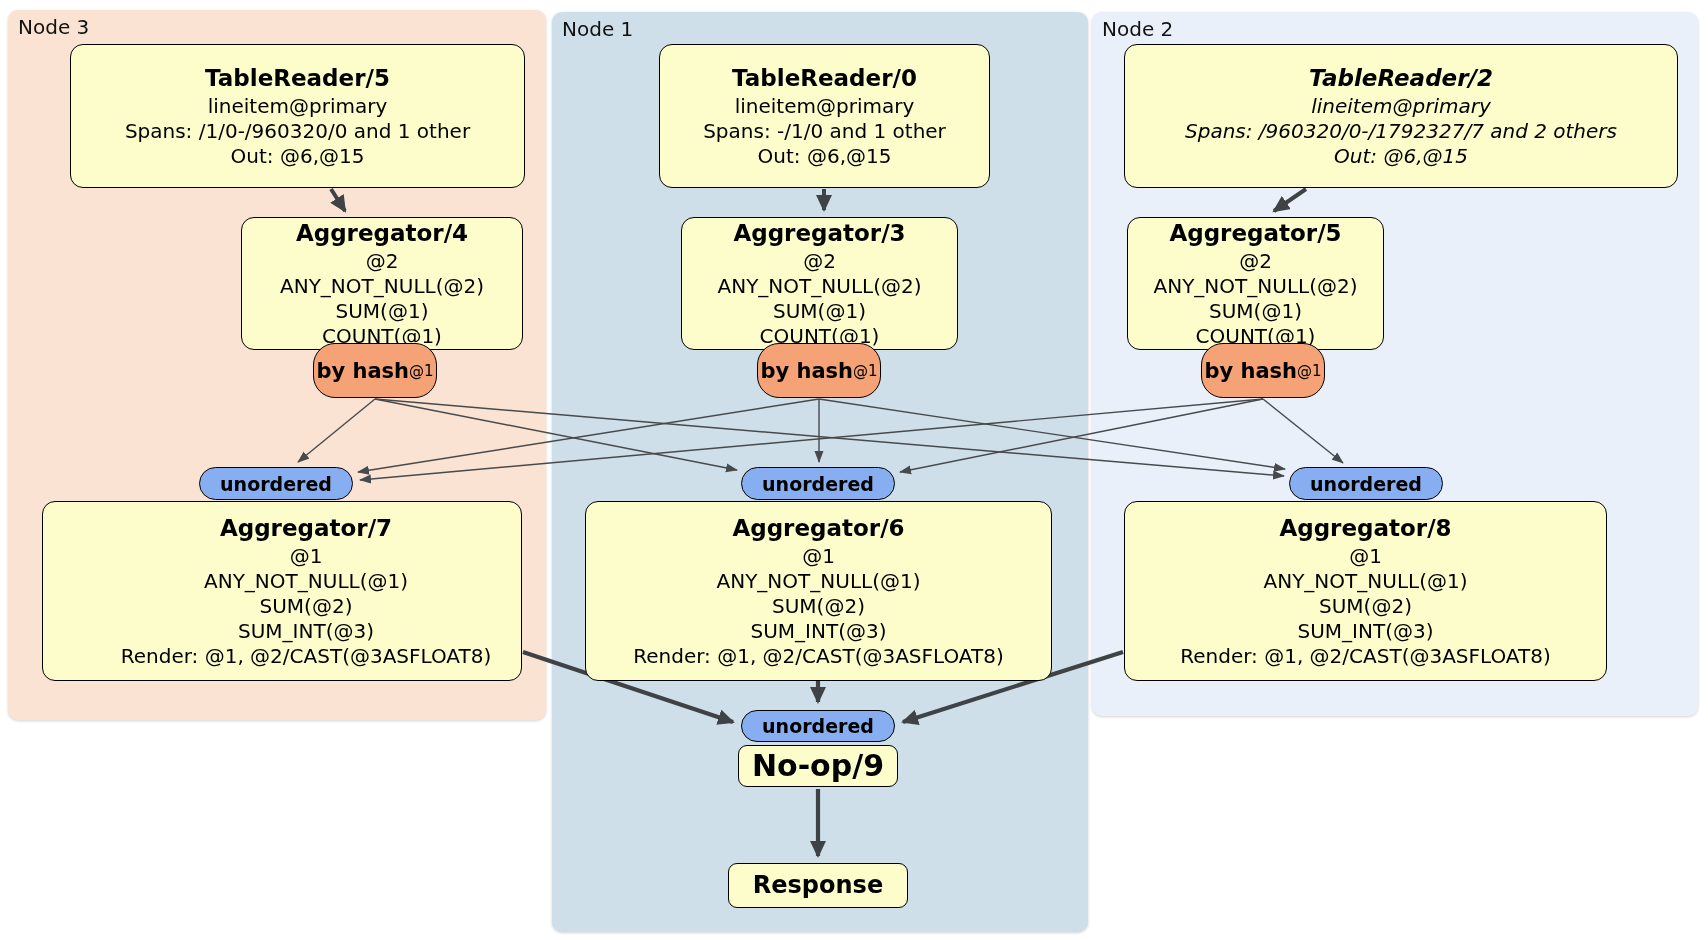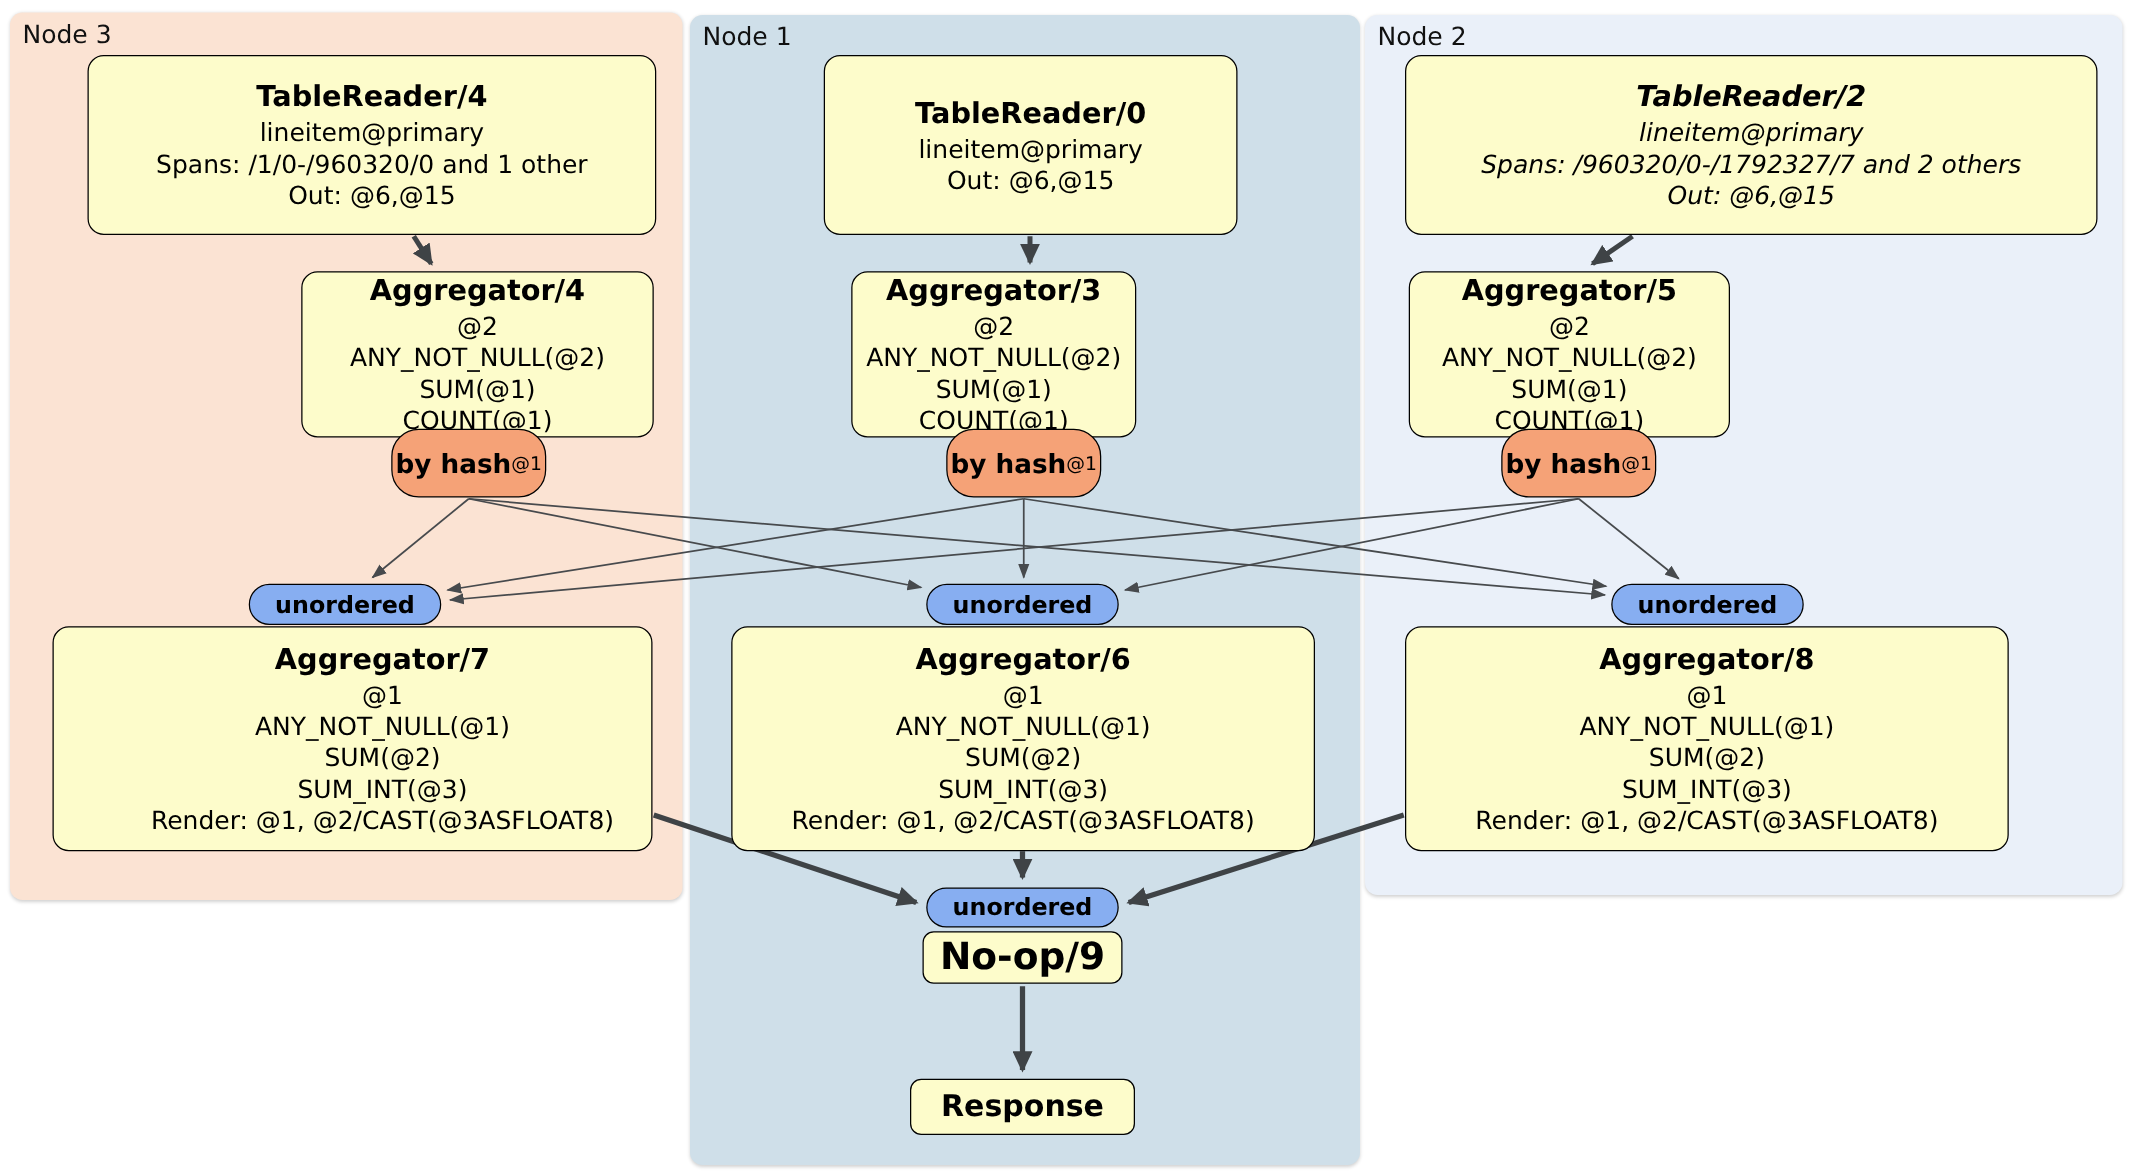--- a/index.html
+++ b/index.html
@@ -77,45 +77,46 @@
     <line x1="1263" y1="399" x2="1343" y2="463" stroke="#474a4d" stroke-width="1.4" marker-end="url(#ahThin)"></line>
 
     <line x1="523" y1="652" x2="733" y2="722" stroke="var(--edge,#3f4346)" stroke-width="4.2" marker-end="url(#ahThick)"></line>
     <line x1="818" y1="681" x2="818" y2="702" stroke="var(--edge,#3f4346)" stroke-width="4.2" marker-end="url(#ahThick)"></line>
     <line x1="1123" y1="652" x2="903" y2="722" stroke="var(--edge,#3f4346)" stroke-width="4.2" marker-end="url(#ahThick)"></line>
 
     <line x1="818" y1="789" x2="818" y2="856" stroke="var(--edge,#3f4346)" stroke-width="4.2" marker-end="url(#ahThick)"></line>
   </svg>
 
   <div class="gnode" style="left:70px;top:44px;width:455px;height:144px;">
-    <div class="ttl">TableReader/4</div>
+    <div class="ttl">TableReader/5</div>
     <div class="ln">lineitem@primary</div>
     <div class="ln">Spans: /1/0-/960320/0 and 1 other</div>
     <div class="ln">Out: @6,@15</div>
   </div>
   <div class="gnode" style="left:659px;top:44px;width:331px;height:144px;">
     <div class="ttl">TableReader/0</div>
     <div class="ln">lineitem@primary</div>
+    <div class="ln">Spans: -/1/0 and 1 other</div>
     <div class="ln">Out: @6,@15</div>
   </div>
   <div class="gnode" style="left:1124px;top:44px;width:554px;height:144px;font-style:italic;">
     <div class="ttl">TableReader/2</div>
     <div class="ln">lineitem@primary</div>
     <div class="ln">Spans: /960320/0-/1792327/7 and 2 others</div>
     <div class="ln">Out: @6,@15</div>
   </div>
 
   <div class="gnode" style="left:241px;top:217px;width:282px;height:133px;">
     <div class="ttl">Aggregator/4</div>
     <div class="ln">@2</div>
     <div class="ln">ANY_NOT_NULL(@2)</div>
     <div class="ln">SUM(@1)</div>
     <div class="ln">COUNT(@1)</div>
   </div>
-  <div class="gnode" style="left:681px;top:217px;width:228px;height:133px;">
+  <div class="gnode" style="left:681px;top:217px;width:277px;height:133px;">
     <div class="ttl">Aggregator/3</div>
     <div class="ln">@2</div>
     <div class="ln">ANY_NOT_NULL(@2)</div>
     <div class="ln">SUM(@1)</div>
     <div class="ln">COUNT(@1)</div>
   </div>
   <div class="gnode" style="left:1127px;top:217px;width:257px;height:133px;text-align:center;">
     <div class="ttl">Aggregator/5</div>
     <div class="ln">@2</div>
     <div class="ln">ANY_NOT_NULL(@2)</div>

